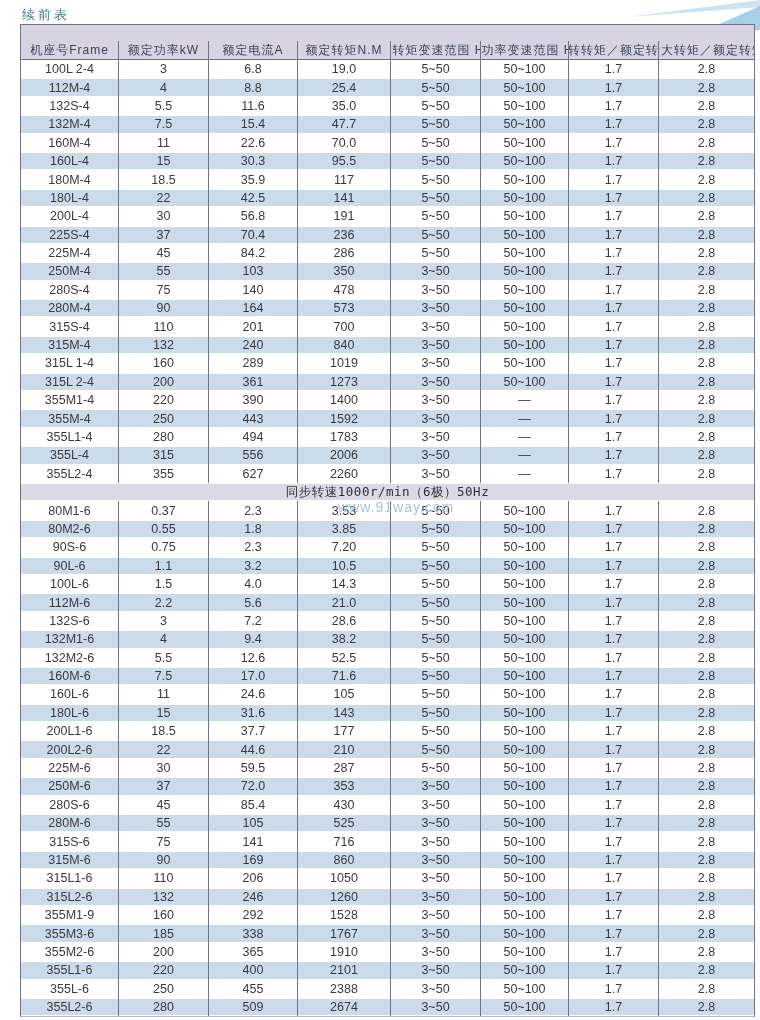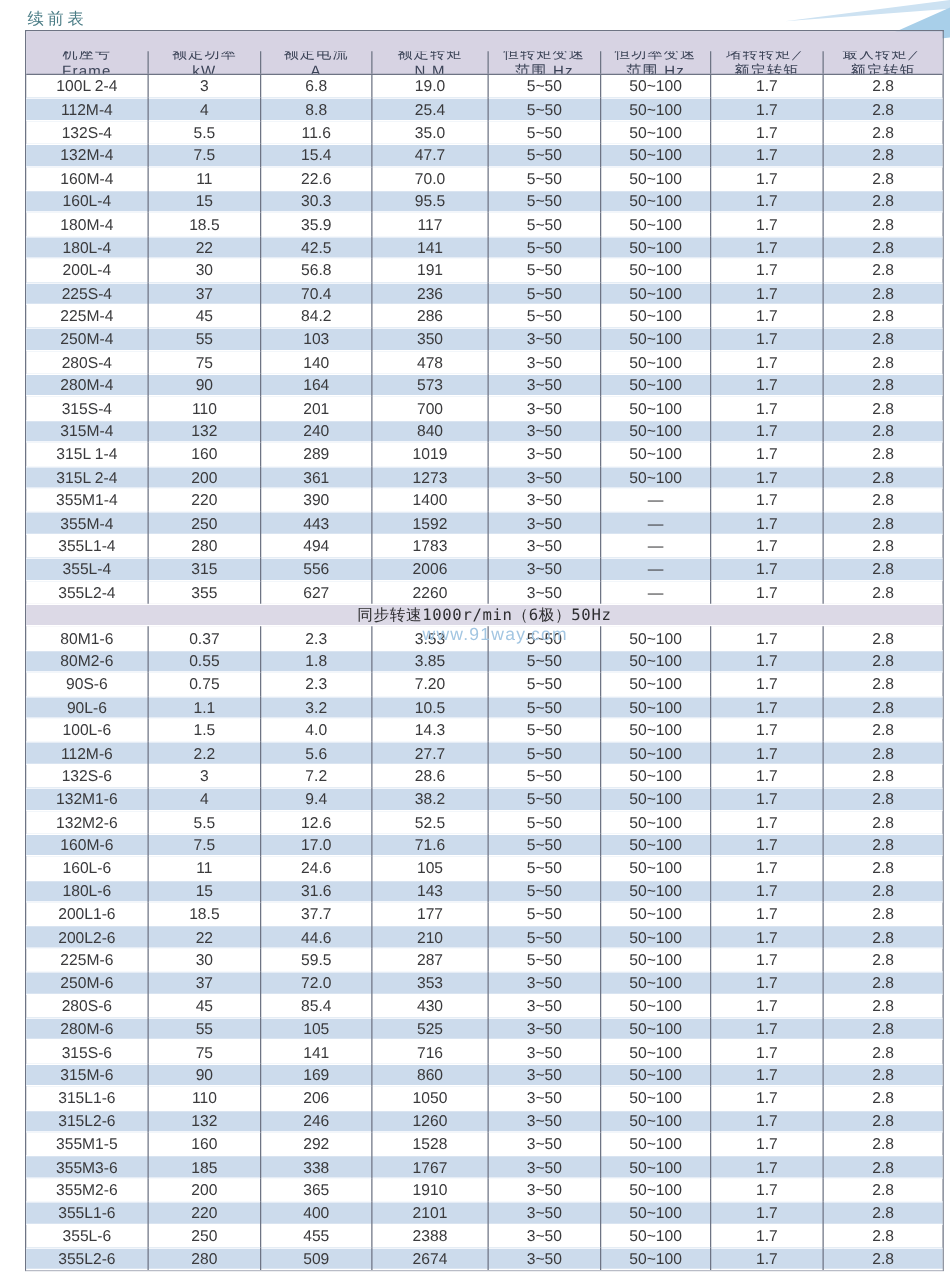--- a/index.html
+++ b/index.html
@@ -23,21 +23,21 @@
   }
   .row{display:grid;grid-template-columns:98px 90px 89px 93px 90px 88px 90px 95px;}
   .cell{
     display:flex;align-items:center;justify-content:center;
     font-size:12.5px;color:var(--text);
     border-right:1px solid var(--border);
     box-sizing:border-box;white-space:nowrap;overflow:hidden;
   }
   .cell:last-child{border-right:none;}
   .hdr-row{height:34px;background:var(--header-bg);border-bottom:1px solid var(--border);}
-  .hdr-cell{flex-direction:column;line-height:1.25;font-size:12px;color:var(--header-text);letter-spacing:1px;margin-top:16px;}
+  .hdr-cell{flex-direction:row;line-height:1.25;font-size:12px;color:var(--header-text);letter-spacing:1px;margin-top:16px;}
   .data-row{height:18.4px;}
   .data-row .cell{font-size:12.5px;}
   .data-row.shaded{background:var(--row-alt-bg);box-shadow:inset 0 1px 0 #ffffff,inset 0 -1px 0 #ffffff;}
   .divider-row{
     height:18.4px;background:var(--divider-bg);
     display:flex;align-items:center;justify-content:center;
     font-family:"DejaVu Sans Mono","Liberation Mono",monospace;
     font-size:12.5px;color:#2e2e30;letter-spacing:0.5px;
     border-top:1px solid #ffffff;border-bottom:1px solid #ffffff;
     box-sizing:border-box;
@@ -373,21 +373,21 @@
         <div class="cell">14.3</div>
         <div class="cell">5~50</div>
         <div class="cell">50~100</div>
         <div class="cell">1.7</div>
         <div class="cell">2.8</div>
       </div>
       <div class="row data-row shaded">
         <div class="cell">112M-6</div>
         <div class="cell">2.2</div>
         <div class="cell">5.6</div>
-        <div class="cell">27.7</div>
+        <div class="cell">21.0</div>
         <div class="cell">5~50</div>
         <div class="cell">50~100</div>
         <div class="cell">1.7</div>
         <div class="cell">2.8</div>
       </div>
       <div class="row data-row">
         <div class="cell">132S-6</div>
         <div class="cell">3</div>
         <div class="cell">7.2</div>
         <div class="cell">28.6</div>
@@ -540,21 +540,21 @@
         <div class="cell">315L2-6</div>
         <div class="cell">132</div>
         <div class="cell">246</div>
         <div class="cell">1260</div>
         <div class="cell">3~50</div>
         <div class="cell">50~100</div>
         <div class="cell">1.7</div>
         <div class="cell">2.8</div>
       </div>
       <div class="row data-row">
-        <div class="cell">355M1-5</div>
+        <div class="cell">355M1-9</div>
         <div class="cell">160</div>
         <div class="cell">292</div>
         <div class="cell">1528</div>
         <div class="cell">3~50</div>
         <div class="cell">50~100</div>
         <div class="cell">1.7</div>
         <div class="cell">2.8</div>
       </div>
       <div class="row data-row shaded">
         <div class="cell">355M3-6</div>

